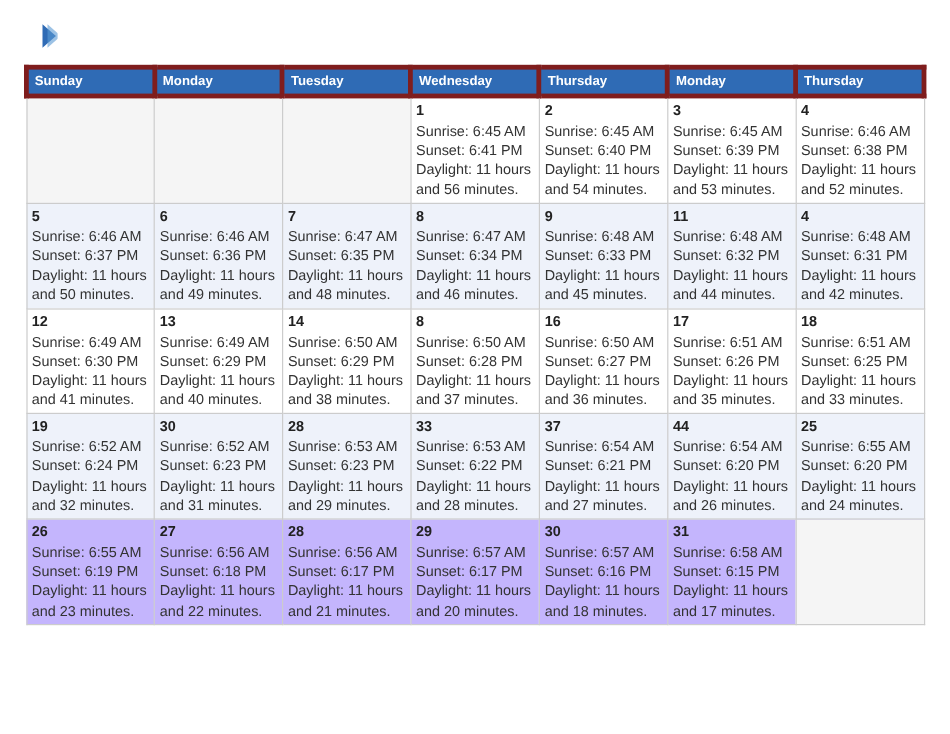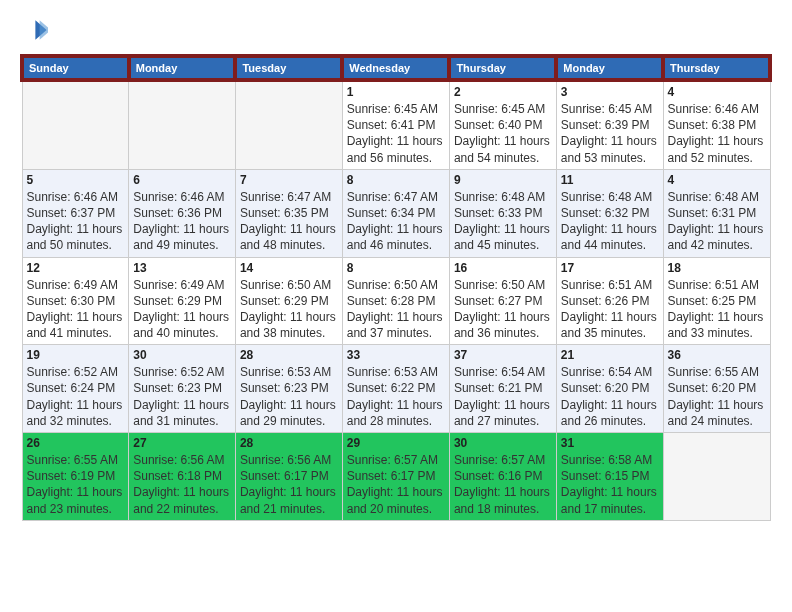--- a/index.html
+++ b/index.html
@@ -285,35 +285,35 @@
 and 28 minutes.</div>
           </td>
           <td>
             <span class="day-num">37</span>
             <div class="day-info" style="white-space: pre-line;">Sunrise: 6:54 AM
 Sunset: 6:21 PM
 Daylight: 11 hours
 and 27 minutes.</div>
           </td>
           <td>
-            <span class="day-num">21</span>
+            <span class="day-num">44</span>
             <div class="day-info" style="white-space: pre-line;">Sunrise: 6:54 AM
 Sunset: 6:20 PM
 Daylight: 11 hours
 and 26 minutes.</div>
           </td>
           <td>
-            <span class="day-num">36</span>
+            <span class="day-num">25</span>
             <div class="day-info" style="white-space: pre-line;">Sunrise: 6:55 AM
 Sunset: 6:20 PM
 Daylight: 11 hours
 and 24 minutes.</div>
           </td>
         </tr>
-        <tr style="background: #22c55e;">
+        <tr style="background: #c4b5fd;">
           <td>
             <span class="day-num">26</span>
             <div class="day-info" style="white-space: pre-line;">Sunrise: 6:55 AM
 Sunset: 6:19 PM
 Daylight: 11 hours
 and 23 minutes.</div>
           </td>
           <td>
             <span class="day-num">27</span>
             <div class="day-info" style="white-space: pre-line;">Sunrise: 6:56 AM

